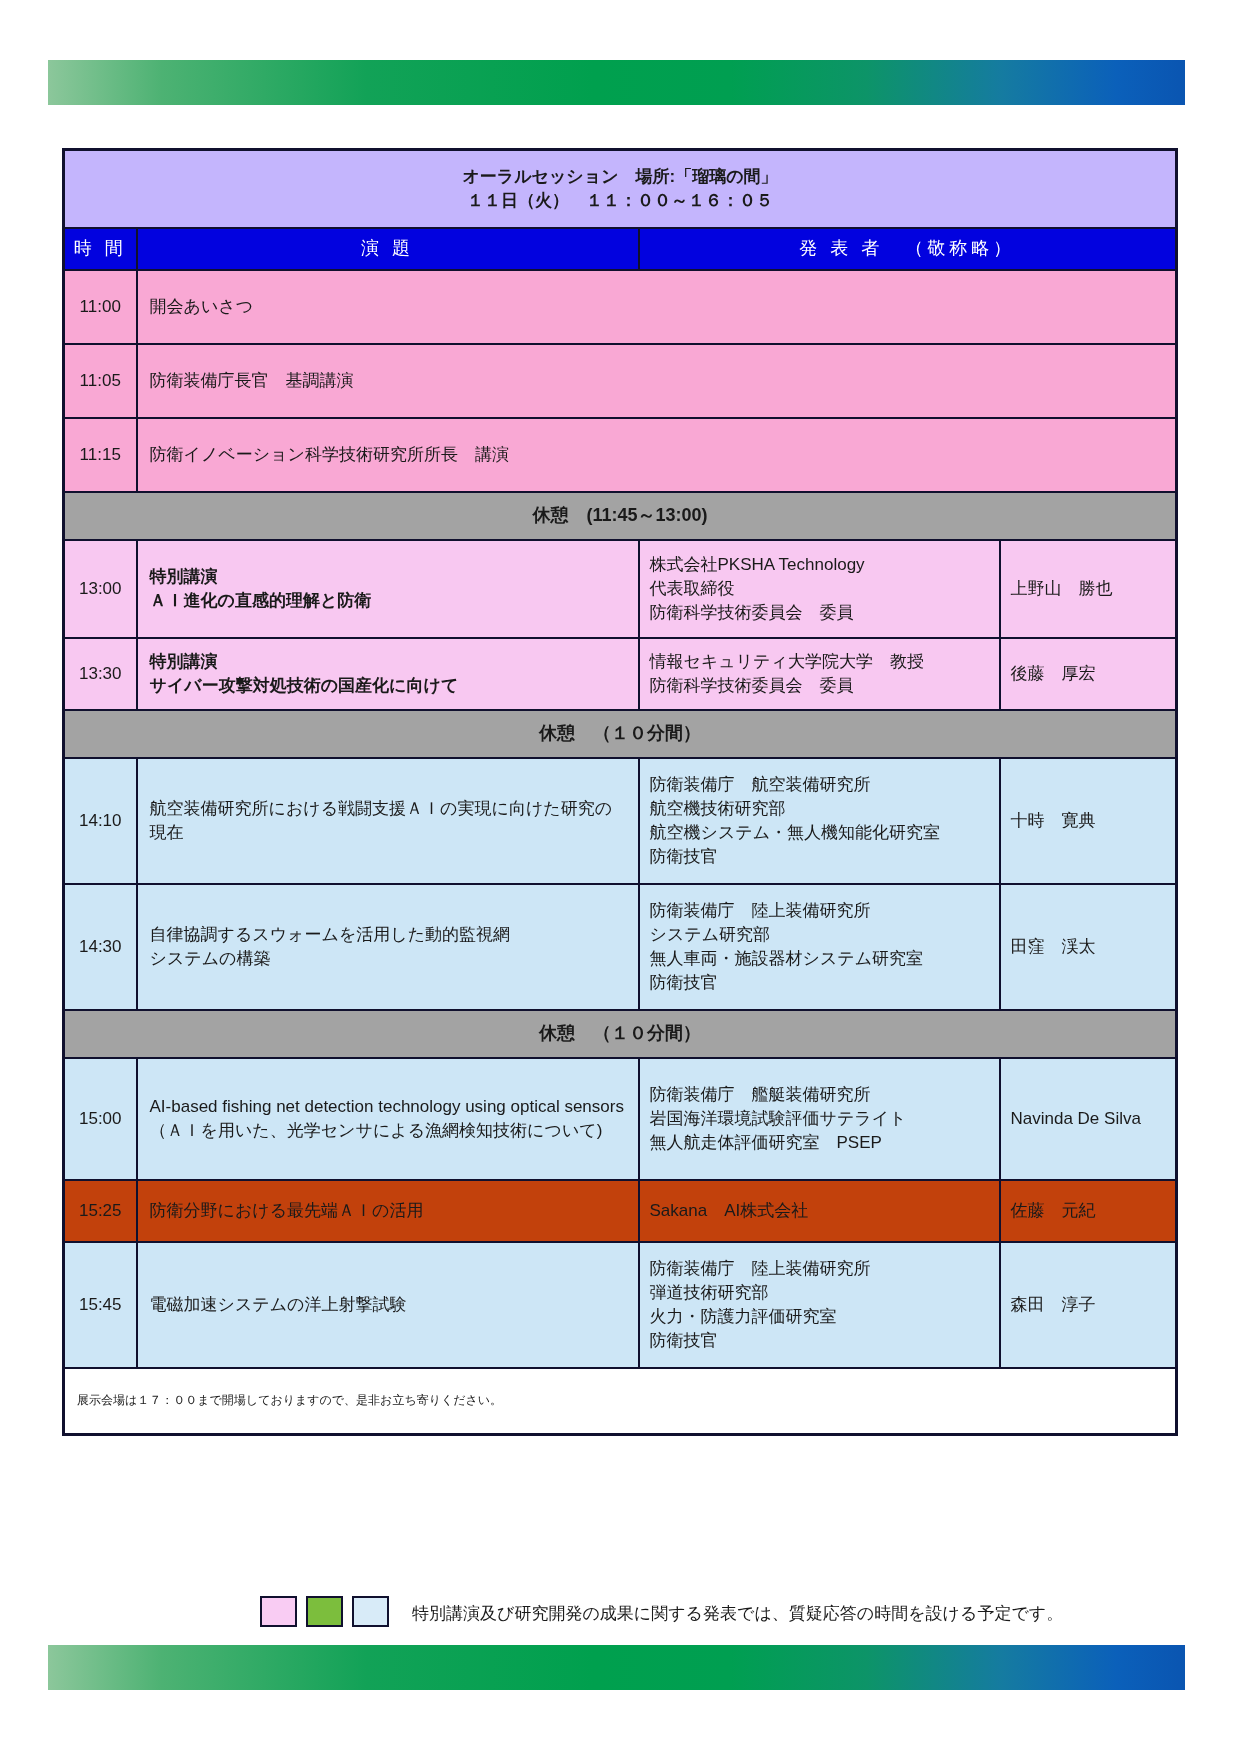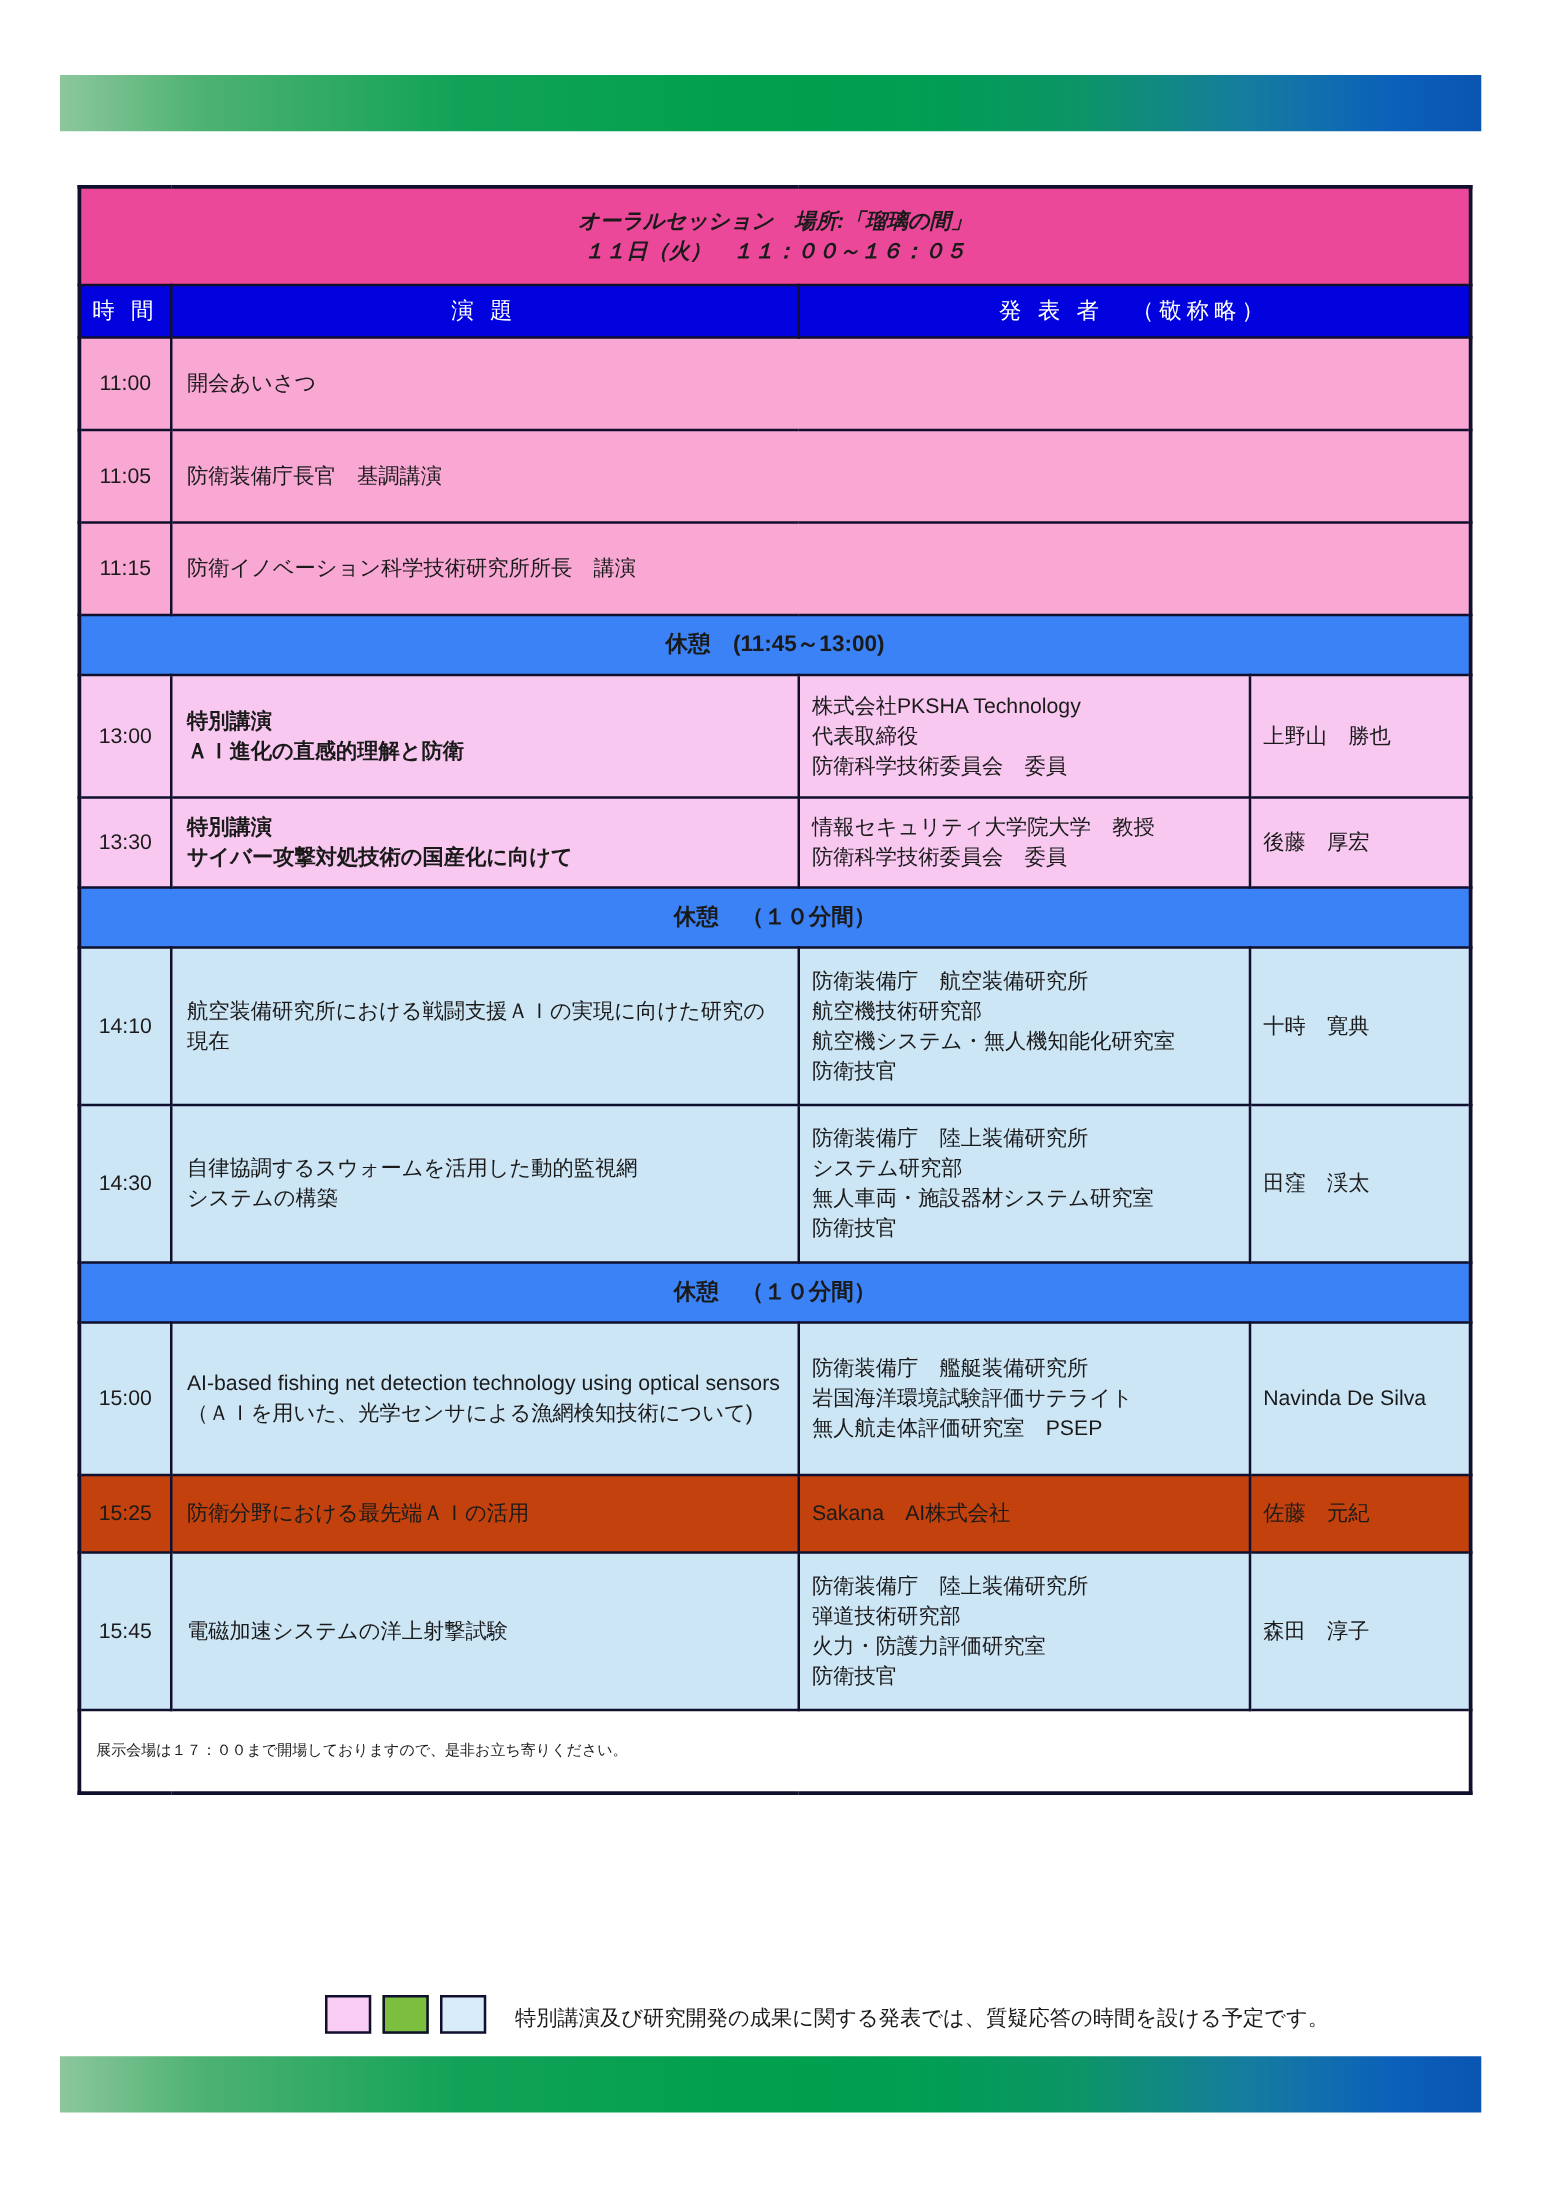--- a/index.html
+++ b/index.html
@@ -10,39 +10,39 @@
     background:linear-gradient(90deg,#8cc79b 0%,#4db273 10%,#12a257 28%,#00a04e 48%,#009f51 60%,#0d9468 72%,#157ba1 84%,#0b60ba 94%,#0a55b1 100%);}
   .grad-top{top:60px;}
   .grad-bottom{top:1645px;}
 
   table.schedule{position:absolute;left:62px;top:148px;width:1113px;
     border-collapse:collapse;table-layout:fixed;}
   table.schedule td{border:2px solid #10102e;vertical-align:middle;
     font-size:17px;line-height:1.42;color:#1a1a1a;word-break:break-word;}
   table.schedule{border:3px solid #10102e;}
 
-  td.green-head{background:#ec4899;color:#ffffff;text-align:center;
-    font-weight:bold;font-size:20px;height:74px;line-height:1.6;font-style:italic;}
+  td.green-head{background:#c4b5fd;color:#ffffff;text-align:center;
+    font-weight:bold;font-size:20px;height:74px;line-height:1.6;}
   tr.col-head td{background:#0202df;color:#ffffff;text-align:center;
     font-size:18px;height:38px;letter-spacing:4px;}
 
   td.time{ text-align:center;padding:4px 2px;}
   td.title{ padding:6px 12px;text-align:left;white-space:pre-line;}
   td.affil{ padding:5px 10px;text-align:left;white-space:pre-line;}
   td.pname{ padding:5px 10px;text-align:left;white-space:pre-line;}
 
   tr.v-yellow td{background:#f9a8d4;height:60px;}
   tr.v-pink td{background:#f8c8f1;}
   tr.v-blue td{background:#cde6f6;}
   tr.v-green td{background:#c2410c;}
   tr.v-pink td.title{font-weight:bold;}
   tr.r-1300 td{height:84px;} tr.r-1330 td{height:58px;}
   tr.r-4line td{height:112px;} tr.r-1500 td{height:108px;}
   tr.v-green td{height:48px;}
-  tr.break-row td{background:#3b82f6;text-align:center;font-weight:bold;
+  tr.break-row td{background:#a3a3a3;text-align:center;font-weight:bold;
     font-size:18px;height:44px;}
   tr.note-row td{background:#ffffff;text-align:left;font-size:12px;
     height:52px;padding:6px 12px;}
 
   .legend{position:absolute;left:212px;top:1596px;display:flex;align-items:center;padding-left:48px;}
   .legend .sw{width:33px;height:27px;border:2px solid #10102e;margin-right:9px;display:inline-block;}
   .legend .legend-text{margin-left:14px;font-size:17px;color:#1a1a1a;}
 </style>
 </head>
 <body>

